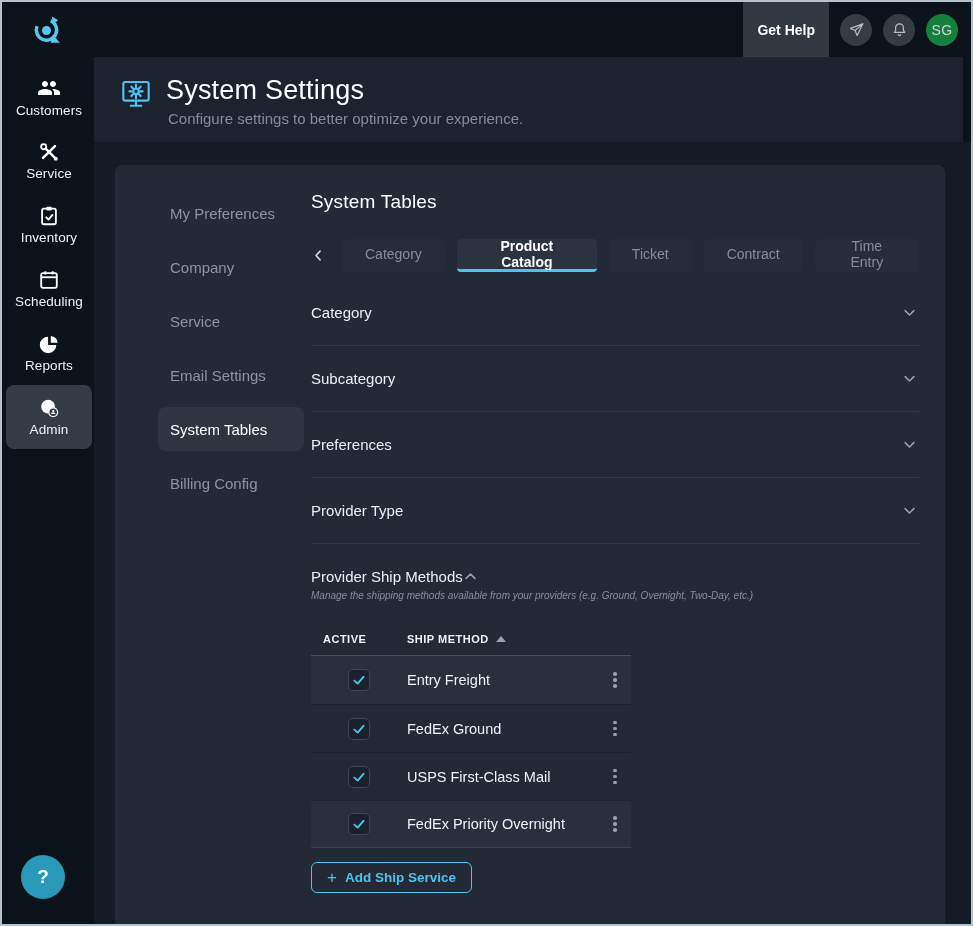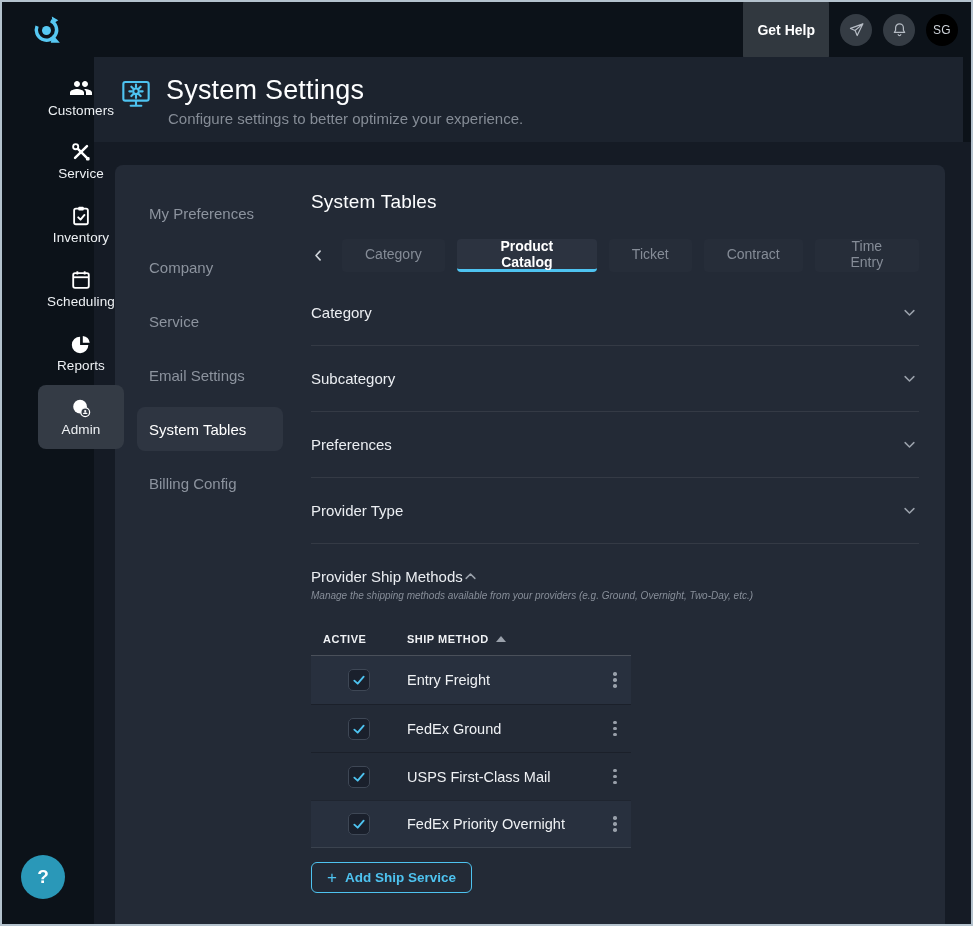--- a/index.html
+++ b/index.html
@@ -5,52 +5,52 @@
   * { box-sizing: border-box; margin: 0; padding: 0; }
   html,body { width: 973px; height: 926px; background:#0c1219; }
   body { font-family: "Liberation Sans", sans-serif; }
 
   .screen { width:973px; height:926px; border:2px solid #b4c2cd; background:#0c1219;
             display:flex; overflow:hidden; position:relative; }
 
   
   .sidebar { width:92px; flex:0 0 92px; background:#0c1219; position:relative; z-index:3; }
   .logo-wrap { height:55px; display:flex; align-items:center; padding-left:30px; }
-  .side-nav { margin-top:8px;padding-left:32px; }
+  .side-nav { margin-top:8px; }
   .side-item { width:86px; margin:0 0 0 4px; height:64px; display:flex; flex-direction:column;
                align-items:center; justify-content:center; gap:3px; border-radius:8px; cursor:pointer; }
   .side-item .lbl { font-size:13.5px; color:#eef1f4; letter-spacing:.1px; }
   .side-item.selected { background:#343b45; }
   .help-fab { position:absolute; left:19px; bottom:25px; width:44px; height:44px; border-radius:50%;
               background:#2a98b8; color:#fff; font-size:19px; font-weight:bold; border:none;
               display:flex; align-items:center; justify-content:center; cursor:pointer; }
 
   
   .main-col { flex:1; display:flex; flex-direction:column; min-width:0; }
 
   .topbar { height:55px; flex:0 0 55px; display:flex; align-items:center; justify-content:flex-end;
             gap:11px; padding-right:13px; }
   .gethelp-btn { background:#31383f; color:#fff; font-size:14px; font-weight:bold;
                  border:none; border-radius:6px; padding:24px 14px; cursor:pointer;
                  font-family:"Liberation Sans",sans-serif; }
   .icon-circle { width:32px; height:32px; border-radius:50%; background:#353c44; border:none;
                  display:flex; align-items:center; justify-content:center; cursor:pointer; }
-  .avatar { background:#000000; color:#cdd2d8; font-size:12px; letter-spacing:.3px; }
+  .avatar { background:#15803d; color:#cdd2d8; font-size:14px; letter-spacing:.3px; }
 
   .header-band { height:85px; flex:0 0 85px; background:#1c232e; margin-right:8px;
                  display:flex; padding:18px 0 0 26px; }
   .header-icon { margin:3px 14px 0 0; }
   .header-title { font-size:27px; color:#fdfeff; font-weight:500; line-height:30px; letter-spacing:.2px; }
   .header-sub { font-size:15px; color:#858c96; margin-top:5px; margin-left:2px; }
 
   .page { flex:1; background:#151b25; padding:23px 26px 0 21px; min-height:0; }
   .card { background:#232a36; border-radius:8px 8px 0 0; height:100%; display:flex; }
 
   
-  .settings-nav { width:196px; flex:0 0 196px; padding:26px 0 0 22px; }
+  .settings-nav { width:196px; flex:0 0 196px; padding:26px 0 0 43px; }
   .snav-item { width:146px; height:44px; margin-bottom:10px; display:flex; align-items:center;
                padding-left:12px; font-size:15px; color:#8c939e; border-radius:8px; cursor:pointer; }
   .snav-item.selected { background:#2e3541; color:#ffffff; font-weight:500; }
 
   
   .content { flex:1; padding:26px 26px 0 0; min-width:0; }
   .content-title { font-size:19px; font-weight:500; color:#fdfeff; letter-spacing:.2px; }
 
   .tabs-row { margin-top:26px; display:flex; align-items:center; gap:12px; }
   .tab-scroll-left { background:none; border:none; padding:0 4px 0 0; cursor:pointer; display:flex; }

